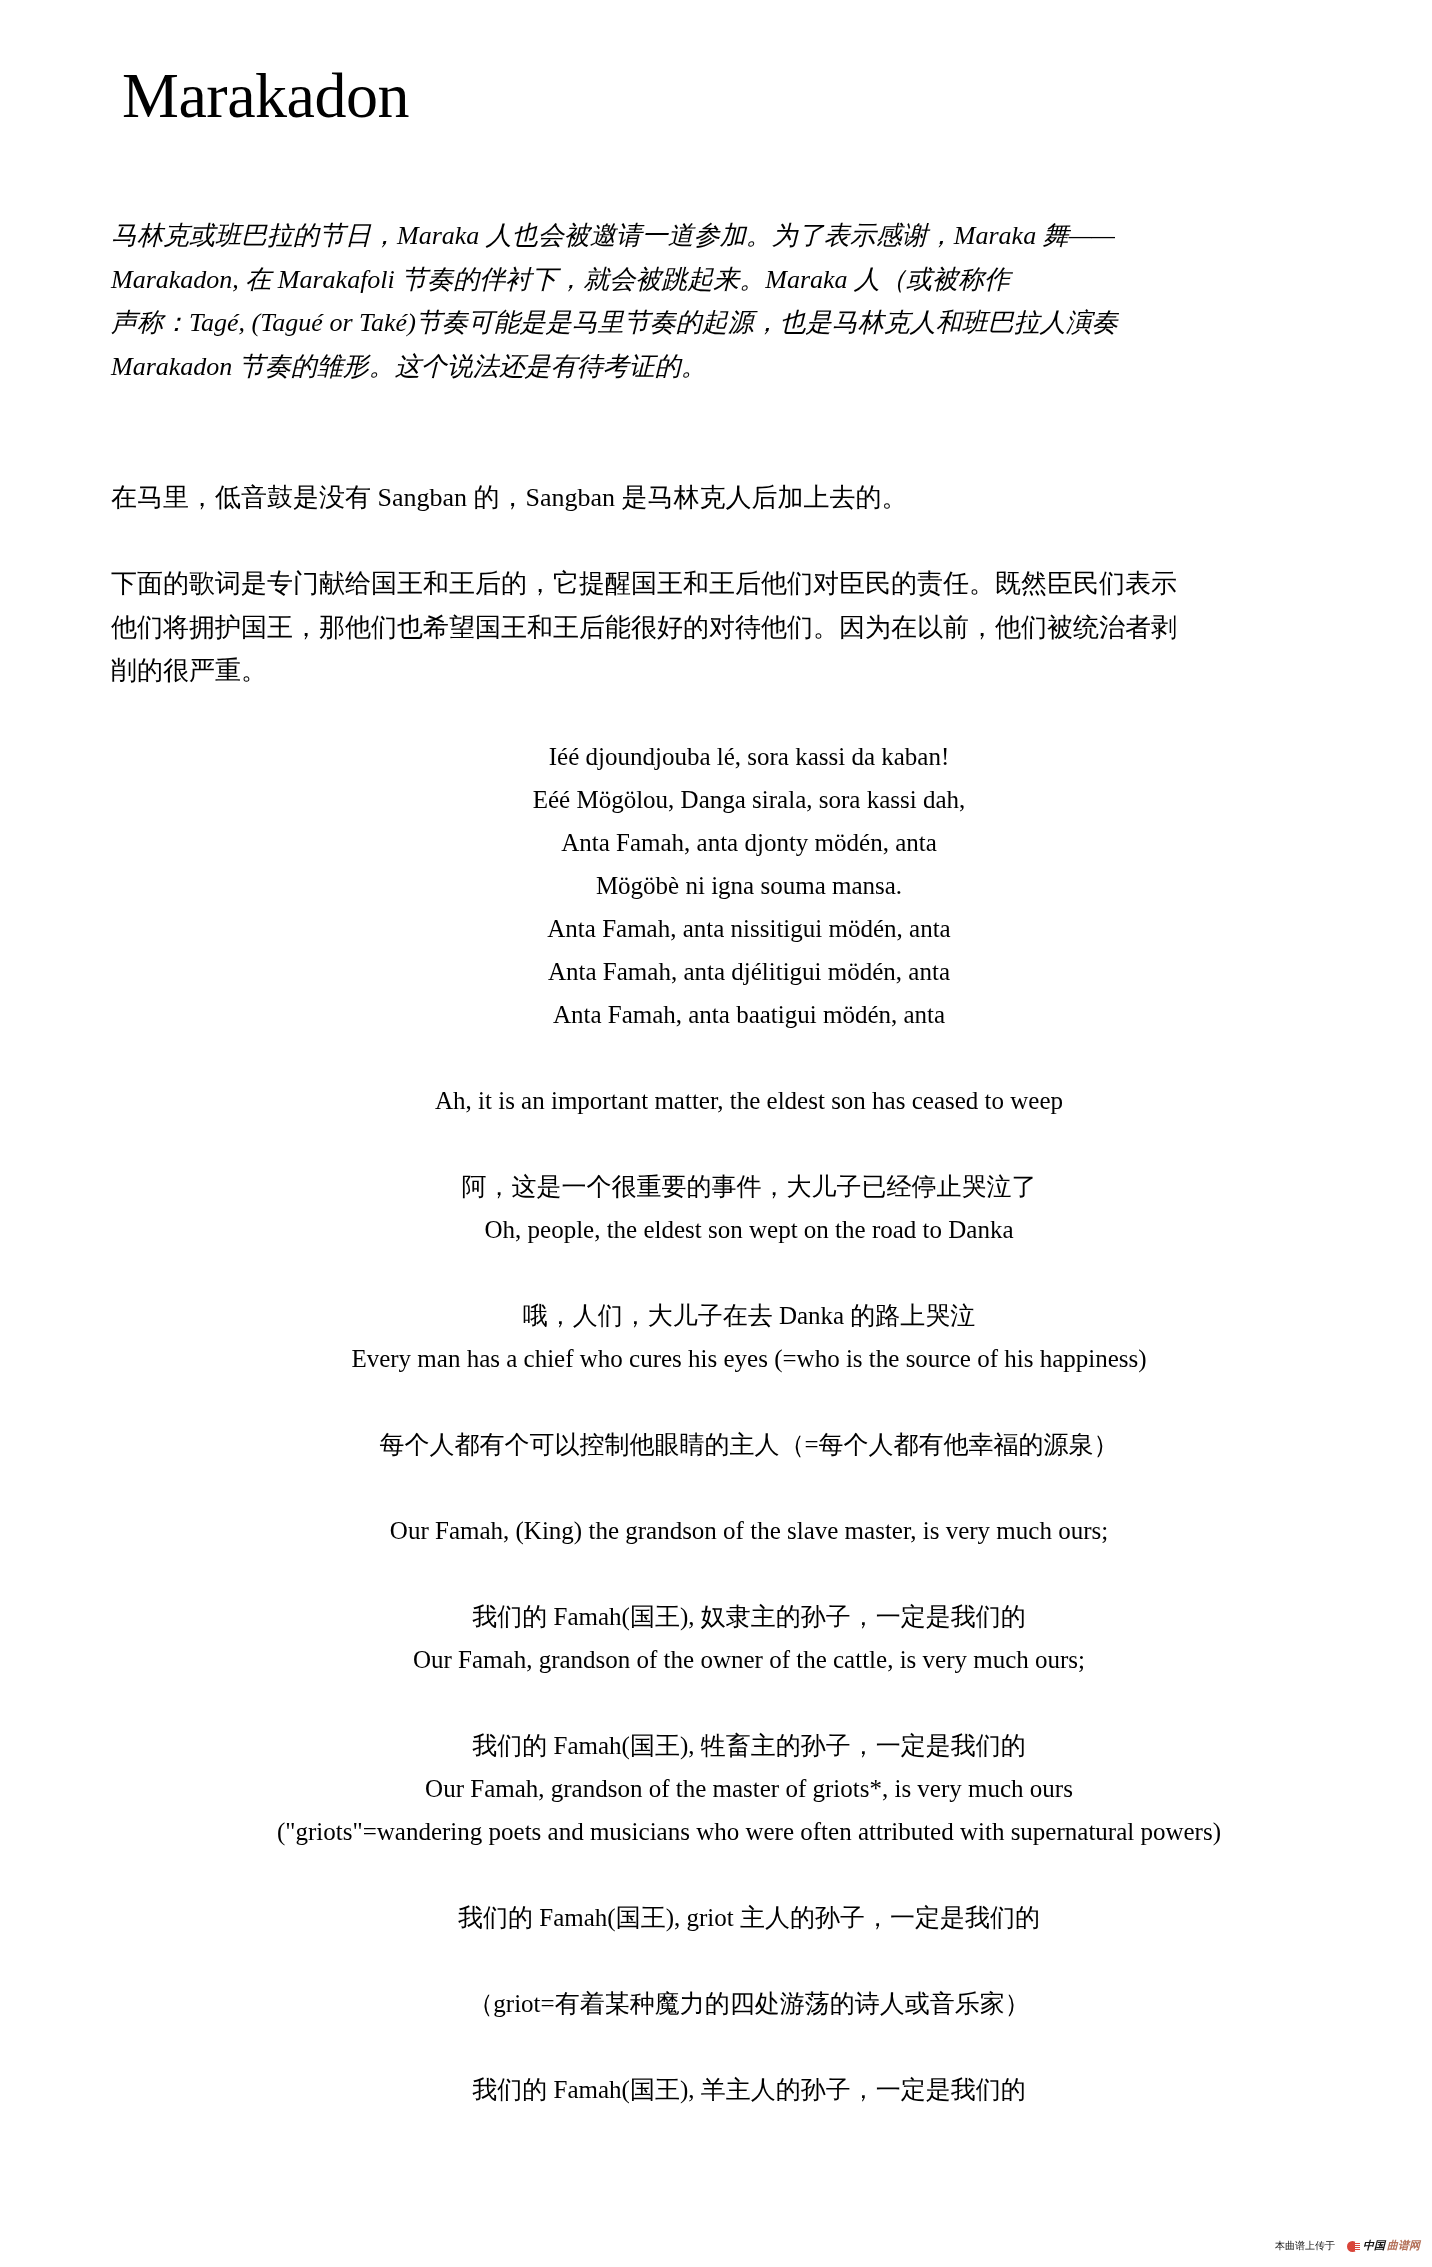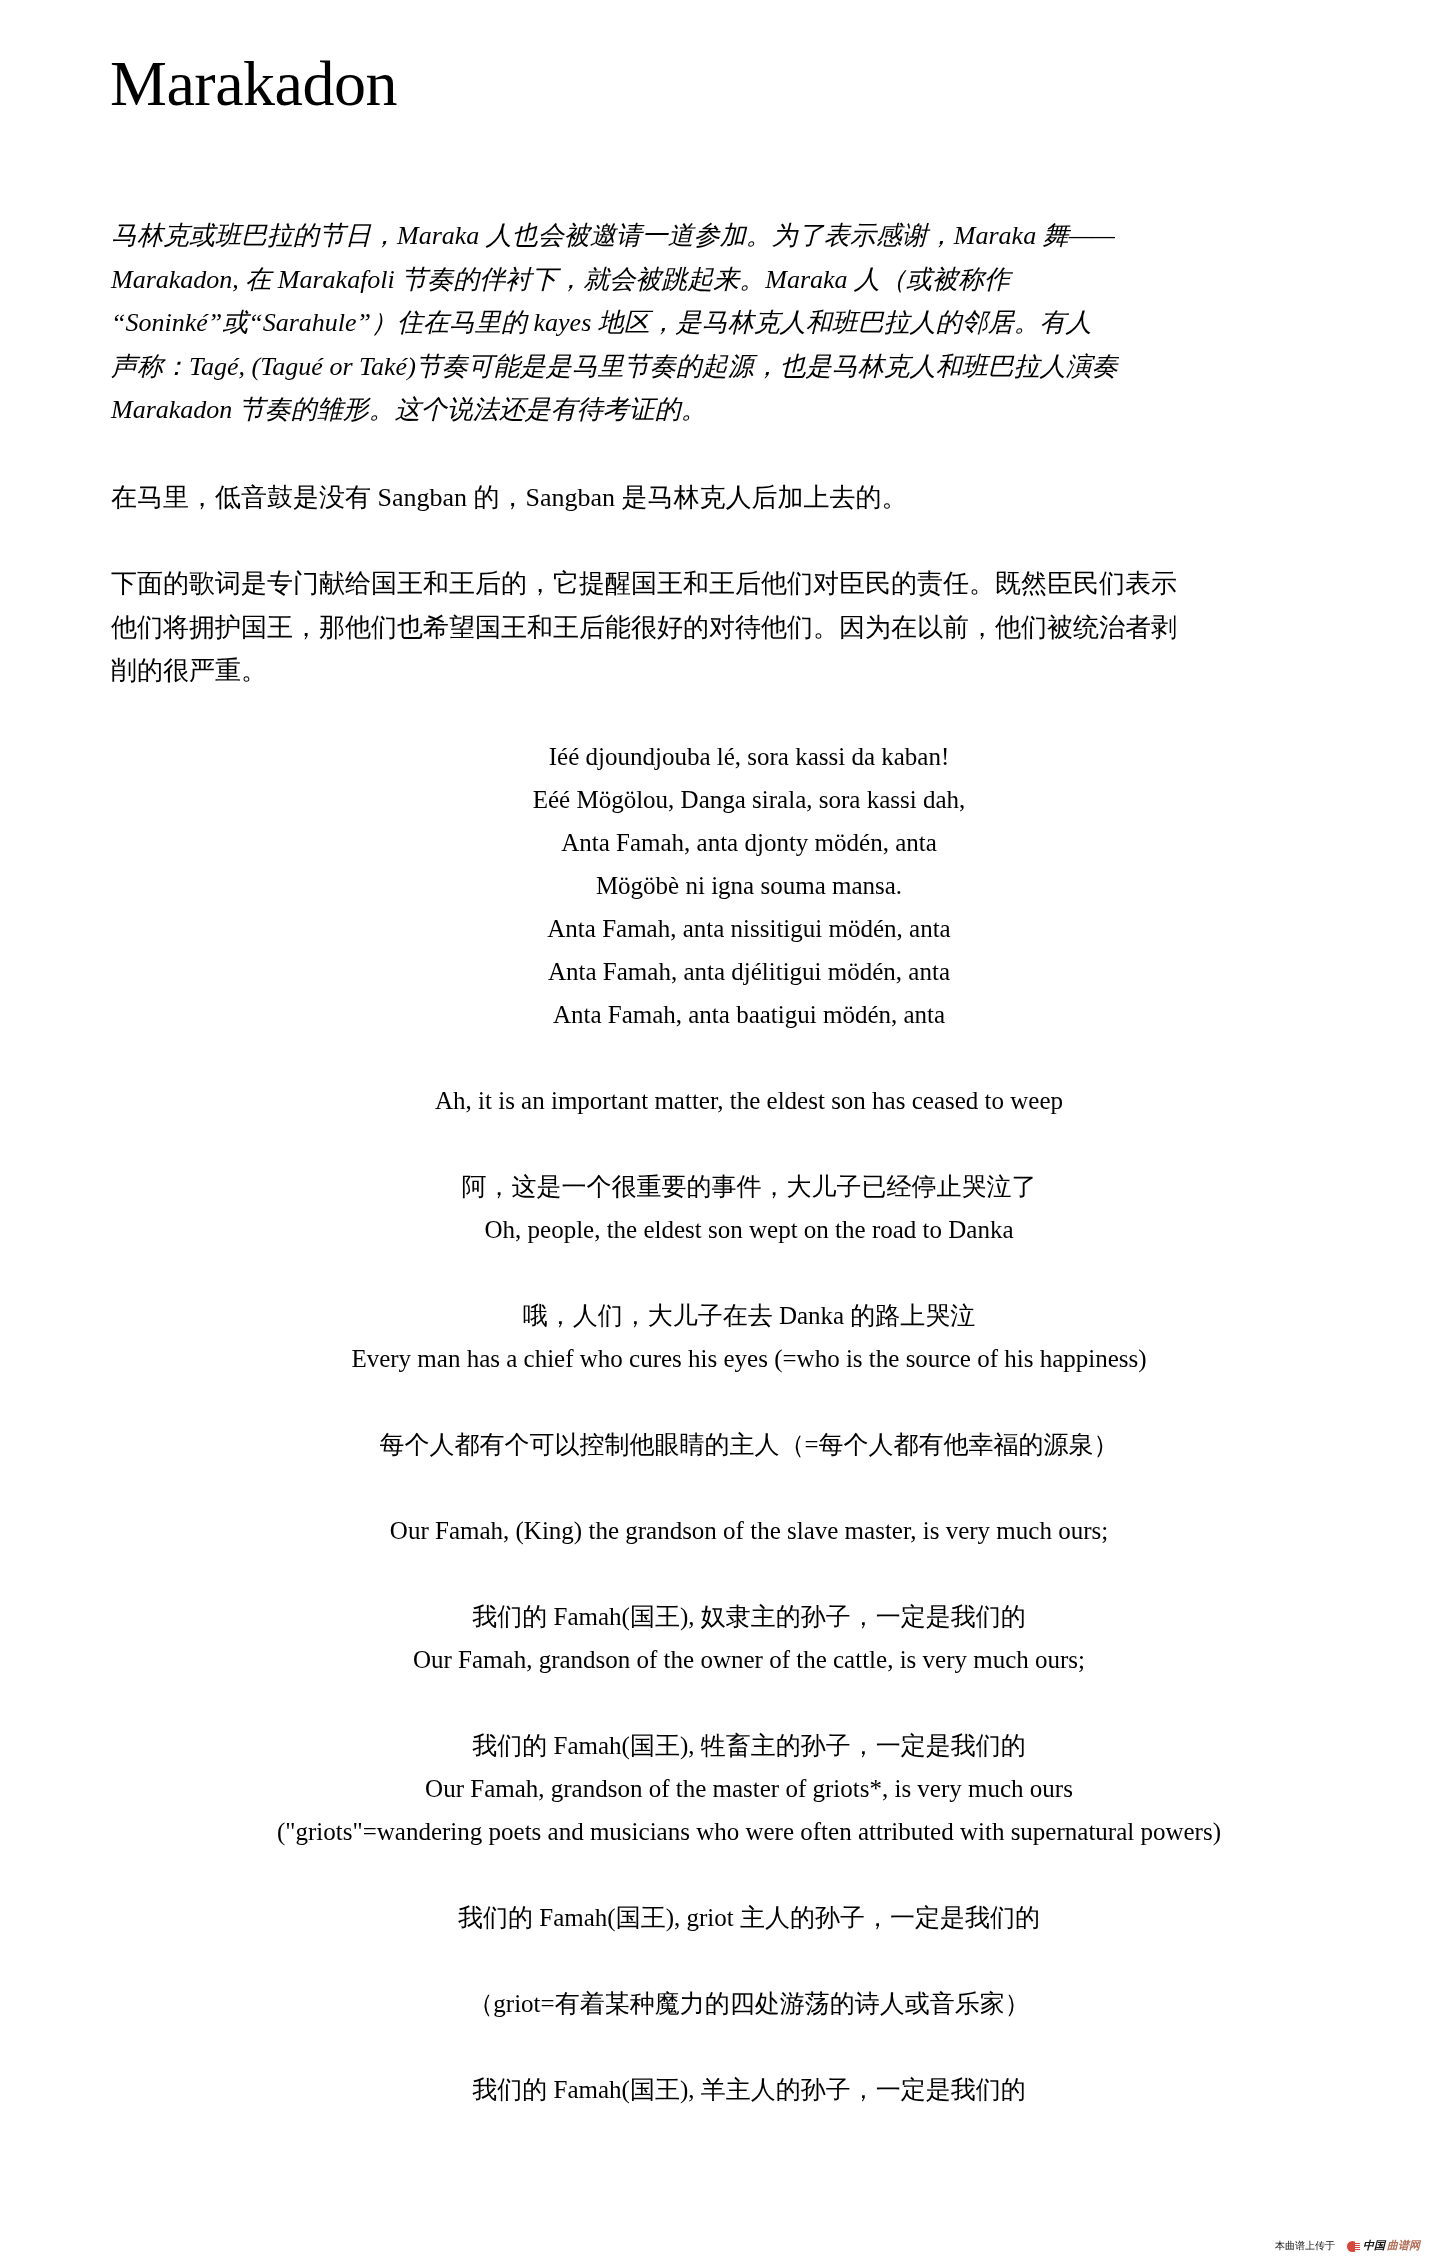--- a/index.html
+++ b/index.html
@@ -19,21 +19,21 @@
       position: absolute;
       left: 0;
       top: 0;
       width: 1432px;
       height: 2267px;
     }
     .title {
       position: absolute;
       left: 110px;
       top: 44px;
-      margin: 0;
+      margin: 12px;
       font-size: 64px;
       font-weight: normal;
       line-height: 80px;
       letter-spacing: -0.5px;
     }
     .body-text {
       position: absolute;
       left: 111px;
       width: 1200px;
       font-size: 26px;
@@ -122,21 +122,20 @@
 </head>
 <body>
 
 <div class="page">
 
   <h1 class="title">Marakadon</h1>
 
   <div class="body-text" id="para1">
     <span class="line">马林克或班巴拉的节日，Maraka 人也会被邀请一道参加。为了表示感谢，Maraka 舞——</span>
     <span class="line">Marakadon, 在 Marakafoli 节奏的伴衬下，就会被跳起来。Maraka 人（或被称作</span>
-    <span class="line">“Soninké”或“Sarahule”）住在马里的 kayes 地区，是马林克人和班巴拉人的邻居。有人</span>
     <span class="line">声称：Tagé, (Tagué or Také)节奏可能是是马里节奏的起源，也是马林克人和班巴拉人演奏</span>
     <span class="line">Marakadon 节奏的雏形。这个说法还是有待考证的。</span>
   </div>
 
   <div class="body-text" id="para3">
     <span class="line">下面的歌词是专门献给国王和王后的，它提醒国王和王后他们对臣民的责任。既然臣民们表示</span>
     <span class="line">他们将拥护国王，那他们也希望国王和王后能很好的对待他们。因为在以前，他们被统治者剥</span>
     <span class="line">削的很严重。</span>
   </div>
 

